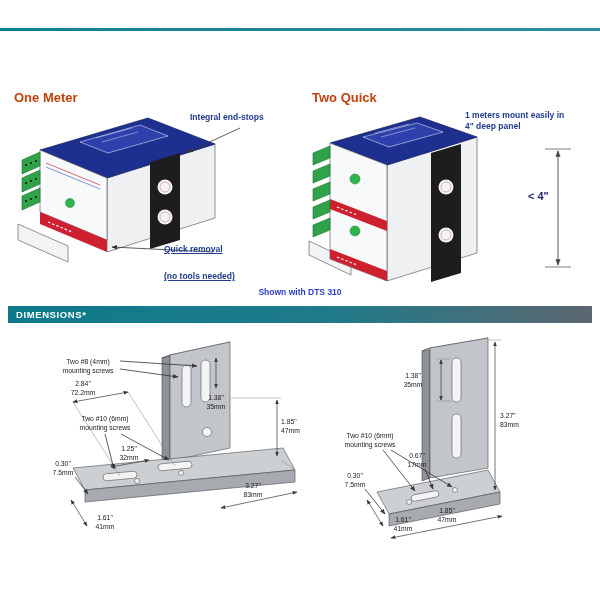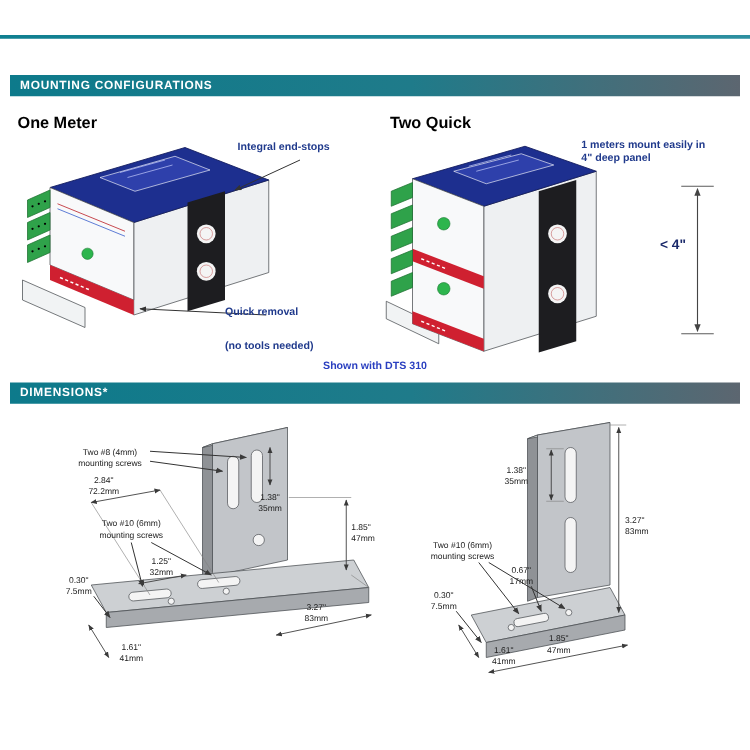--- a/index.html
+++ b/index.html
@@ -4,21 +4,21 @@
 <style>
   * { margin:0; padding:0; box-sizing:border-box; }
   html,body { width:600px; height:600px; background:#fff; font-family:"Liberation Sans", sans-serif; }
   .page { position:relative; width:600px; height:600px; background:#fff; overflow:hidden; }
   .top-rule { position:absolute; top:28px; left:0; width:600px; height:3px;
               background:linear-gradient(90deg,#0f7f90,#2d8fa0); }
   .section-bar { position:absolute; left:8px; width:584px; height:17px;
                  background:linear-gradient(90deg,#0d7a8b 0%, #1f7b8a 55%, #5c6670 100%);
                  color:#fff; font-size:9.5px; font-weight:bold; letter-spacing:.6px;
                  line-height:17px; padding-left:8px; }
-  .heading { position:absolute; color:#000000; font-size:13px; font-weight:bold; }
+  .heading { position:absolute; color:#c2410c; font-size:13px; font-weight:bold; }
   .callout { position:absolute; color:#203a8c; font-size:8.5px; font-weight:bold;
              line-height:1.3; }
   .caption { position:absolute; left:0; width:600px; text-align:center;
              color:#2a3fc0; font-size:8.5px; font-weight:bold; }
   .depth-label { position:absolute; color:#1b2a6b; font-size:11px; font-weight:bold; }
   svg { position:absolute; overflow:visible; }
   svg text { font-family:"Liberation Sans", sans-serif; }
   .dim  { font-size:6.8px; fill:#1b1b1b; }
   .note { font-size:6.8px; fill:#1b1b1b; }
   .dimline { stroke:#3a3a3a; stroke-width:.7; fill:none; }
@@ -26,23 +26,20 @@
   .lead    { stroke:#333; stroke-width:.8; fill:none; }
   .metal-edge { stroke:#4a4d52; stroke-width:.6; }
 </style>
 </head>
 <body>
 
 <div class="page">
 
   <div class="top-rule"></div>
 
-  <div class="section-bar" style="top:60px;">
-    <span>MOUNTING CONFIGURATIONS</span>
-  </div>
 
   <div class="heading" style="left:14px; top:90px;">One Meter</div>
   <div class="heading" style="left:312px; top:90px;">Two Quick</div>
 
   <svg style="left:10px; top:106px;" width="280" height="178" viewBox="0 0 280 178">
     <defs>
       <marker id="mA" viewBox="0 0 10 10" refX="9" refY="5" markerWidth="7" markerHeight="7" orient="auto-start-reverse">
         <path d="M0,1 L10,5 L0,9 z" fill="#333"></path>
       </marker>
     </defs>
@@ -79,21 +76,21 @@
       <circle cx="155" cy="111" r="7.5" fill="#f4f4f4"></circle>
       <circle cx="155" cy="111" r="5" fill="none" stroke="#c66a6a" stroke-width=".5"></circle>
     </g>
     <line x1="230" y1="22" x2="178" y2="46" class="lead" marker-end="url(#mA)"></line>
     <line x1="203" y1="146" x2="102" y2="141" class="lead" marker-end="url(#mA)"></line>
   </svg>
 
   <div class="callout" style="left:190px; top:112px; width:115px;">
     <span>Integral end-stops</span>
   </div>
-  <div class="callout" style="left:180px; top:244px; width:100px;">
+  <div class="callout" style="left:164px; top:244px; width:100px;text-decoration:underline;">
     <span style="display:block;">Quick removal</span>
     <span style="display:block;margin-top:16px;">(no tools needed)</span>
   </div>
 
   <svg style="left:305px; top:103px;" width="290" height="185" viewBox="0 0 290 185">
     <defs>
       <marker id="mB" viewBox="0 0 10 10" refX="9" refY="5" markerWidth="7" markerHeight="7" orient="auto-start-reverse">
         <path d="M0,1 L10,5 L0,9 z" fill="#444"></path>
       </marker>
     </defs>

